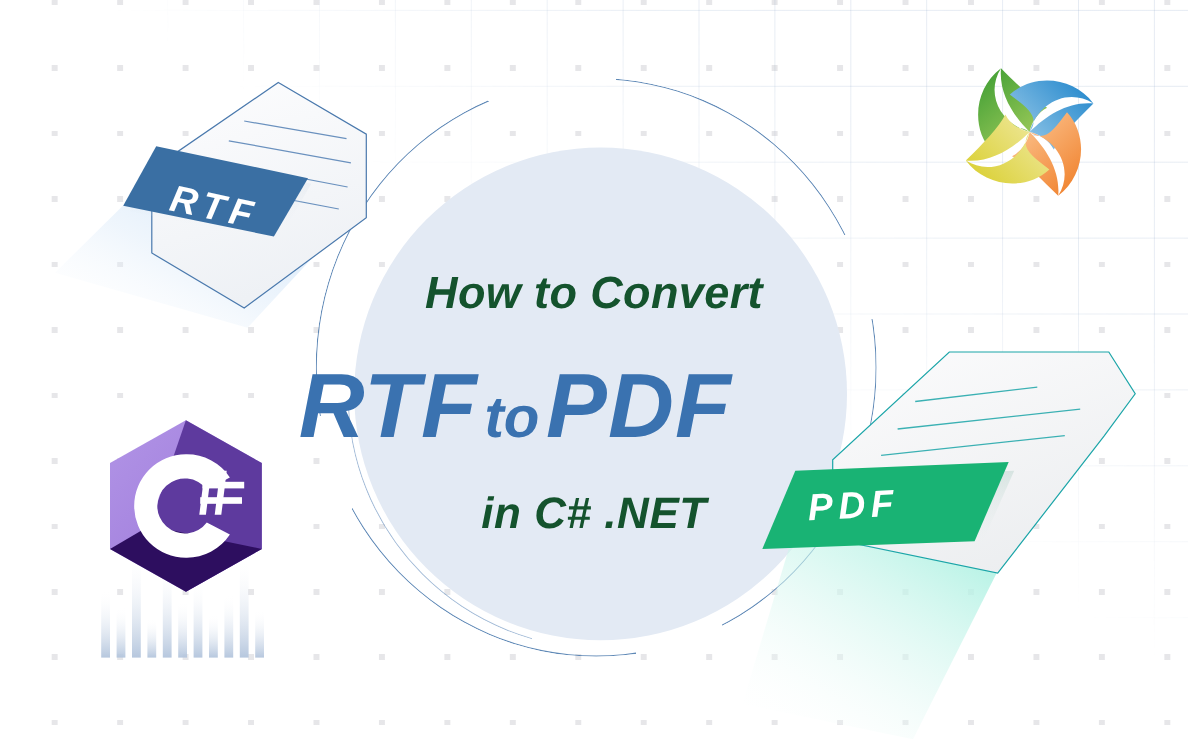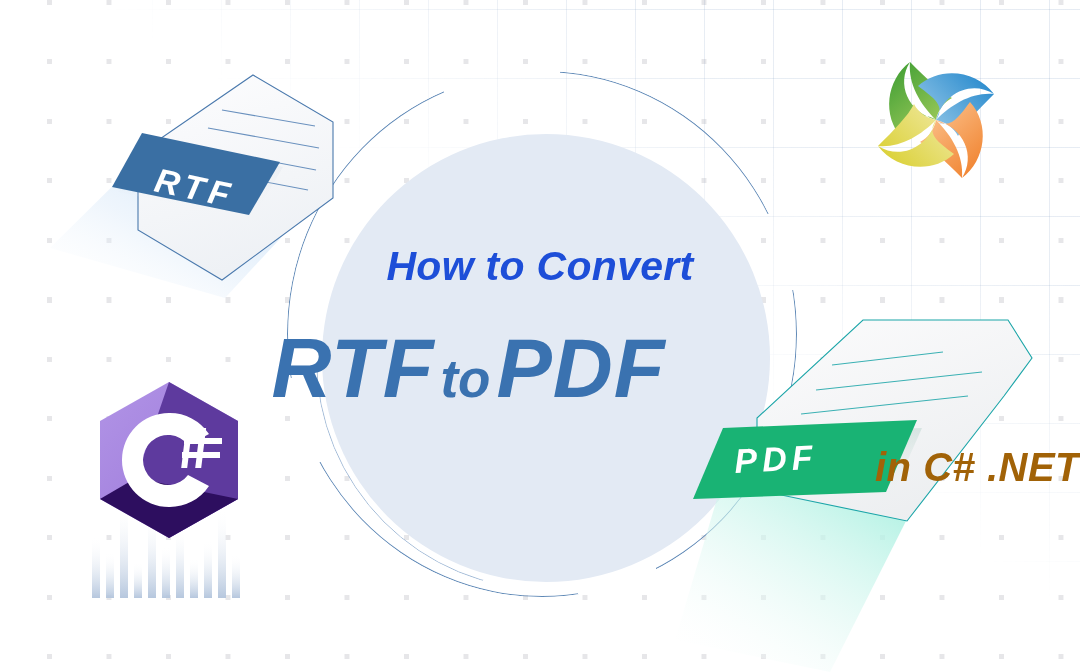--- a/index.html
+++ b/index.html
@@ -100,21 +100,21 @@
     text-align: center;
     pointer-events: none;
   }
   .line-top {
     position: absolute;
     left: 0; top: 243px; width: 1080px;
     font-size: 41px;
     font-weight: 700;
     font-style: italic;
     letter-spacing: 0.3px;
-    color: #1d4ed8;
+    color: #14532d;
   }
   .line-main {
     position: absolute;
     left: 0; top: 327px; width: 937px;
     font-size: 83px;
     font-weight: 700;
     font-style: italic;
     color: #3a72b0;
     letter-spacing: 1px;
     line-height: 1;
@@ -124,23 +124,22 @@
     font-size: 53px;
     letter-spacing: 0;
     padding: 0 6px;
   }
   .line-sub {
     position: absolute;
     left: 0; top: 445px; width: 1080px;
     font-size: 40px;
     font-weight: 700;
     font-style: italic;
-    color: #a16207;
+    color: #14532d;
     letter-spacing: 0.5px;
-    text-align: right;
   }
 
   
   .doc {
     position: absolute;
   }
   .doc svg { display: block; overflow: visible; }
 
   .badge-text {
     font-size: 34px;

